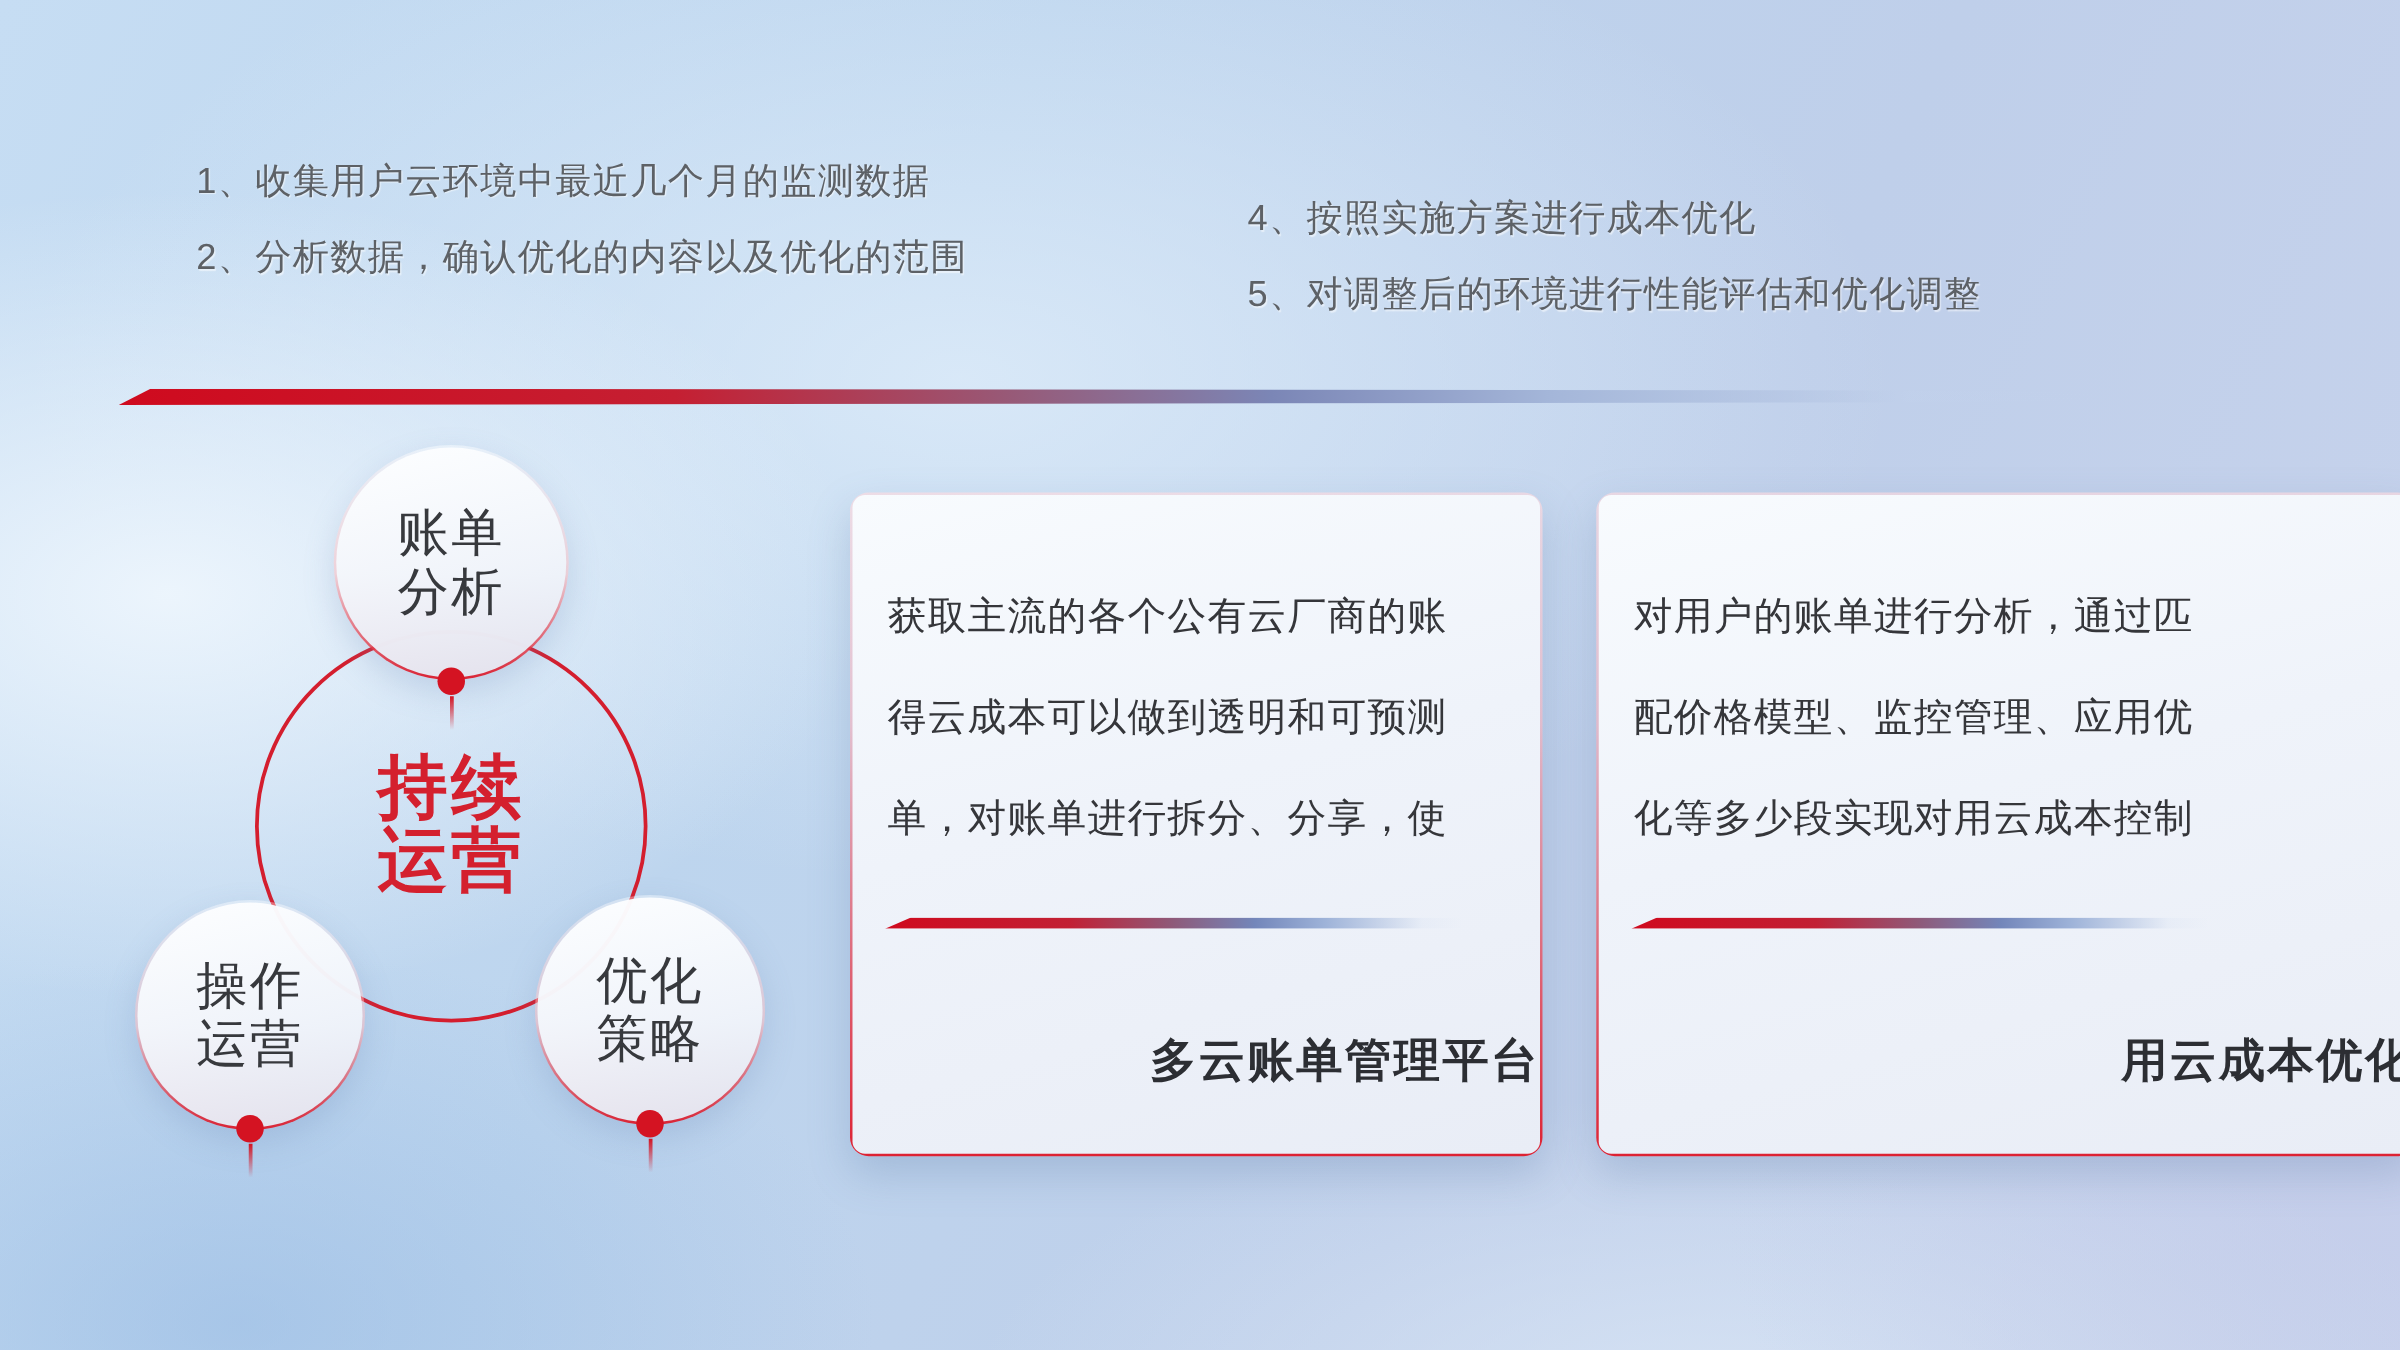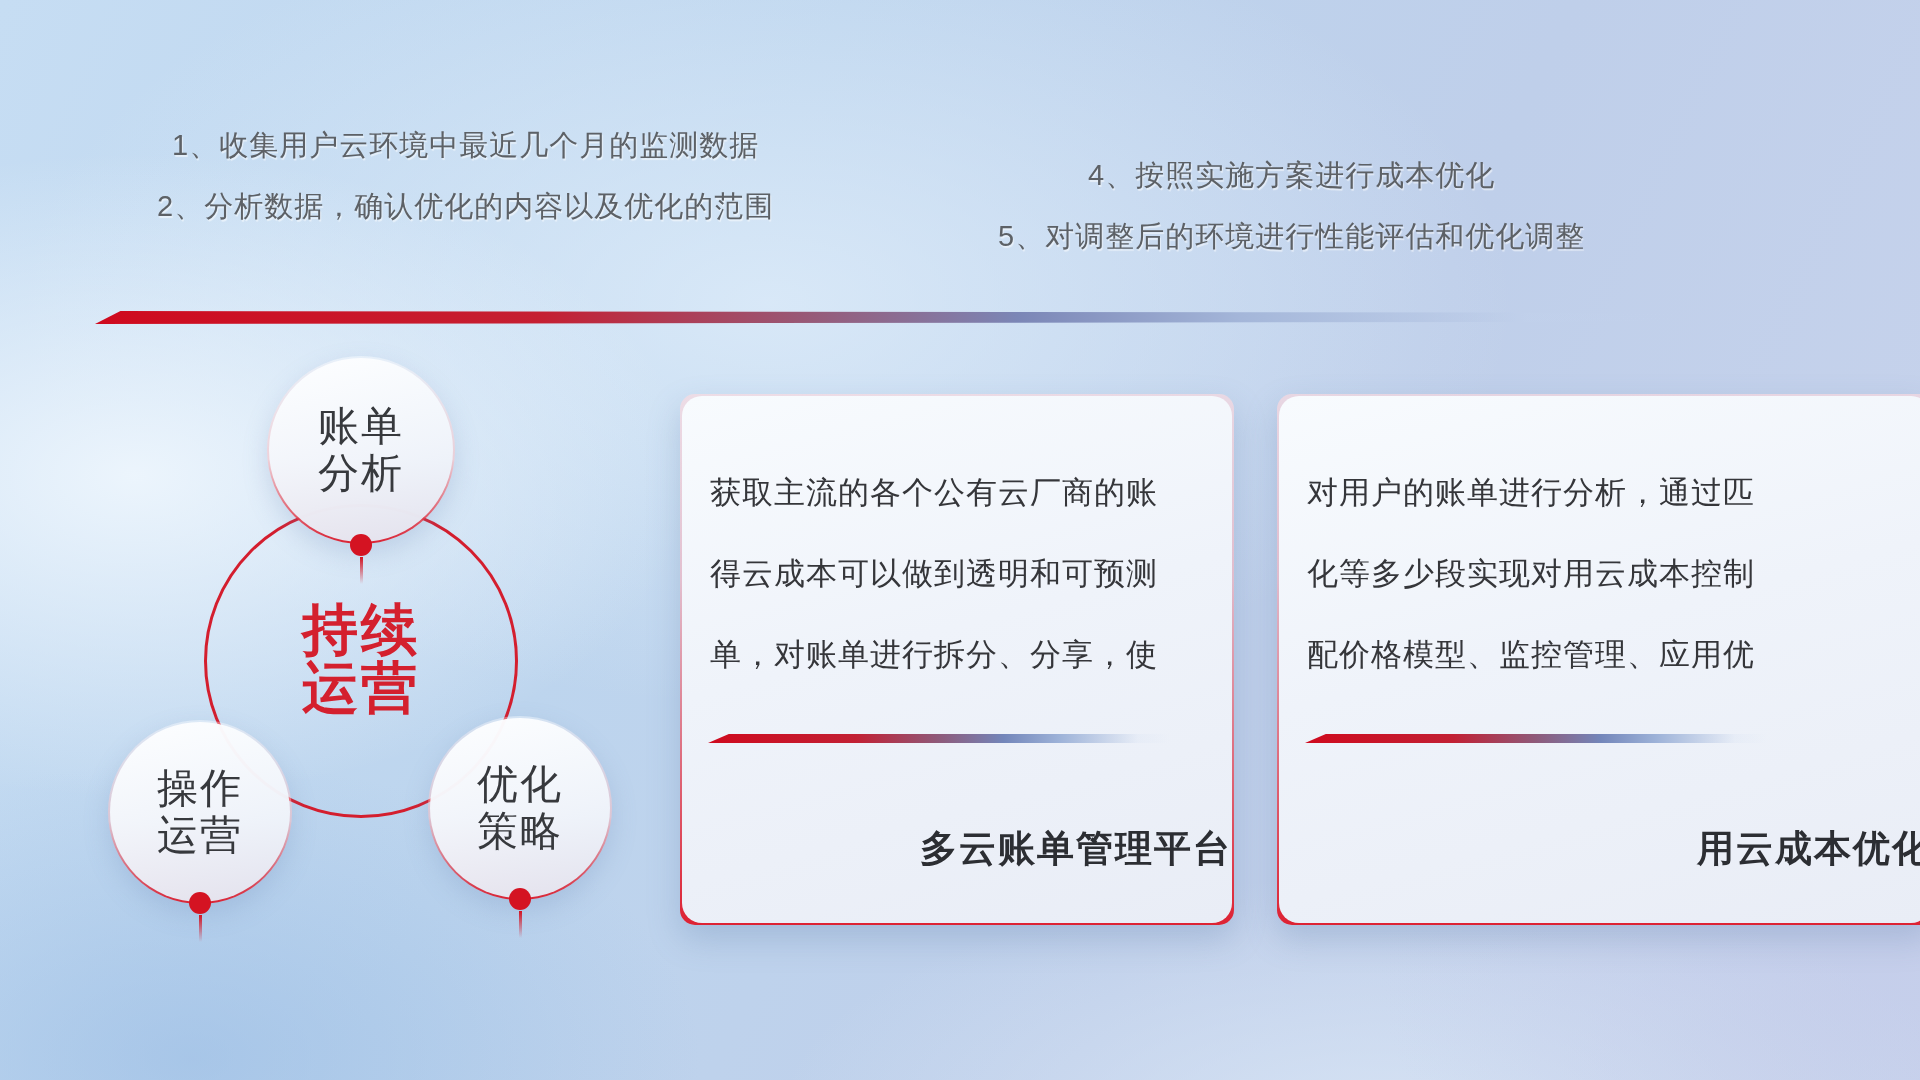--- a/index.html
+++ b/index.html
@@ -13,21 +13,21 @@
       radial-gradient(820px 480px at 10% 98%, rgba(148,184,226,0.55), rgba(148,184,226,0) 62%),
       radial-gradient(760px 520px at 98% 90%, rgba(196,204,234,0.65), rgba(196,204,234,0) 66%),
       radial-gradient(980px 400px at 72% 104%, rgba(216,229,245,0.85), rgba(216,229,245,0) 62%),
       linear-gradient(115deg,#c6ddf3 0%,#bdd5ee 35%,#bfcfea 65%,#c8d3ec 100%);
   }
   .abs { position:absolute; }
 
   
   .step-list { color:#5d6166; font-size:29px; line-height:38px; letter-spacing:1px;
                text-shadow:1px 1.5px 1px rgba(255,255,255,0.55); white-space:nowrap; }
-  .step-list .step { margin-bottom:23px;text-align:center; }
+  .step-list .step { margin-bottom:23px; }
   .list-left  { left:157px; top:126px; }
   .list-right { left:998px; top:156px; }
 
   
   .divider {
     left:95px; top:311px; width:1590px; height:13px;
     background:linear-gradient(90deg,#cf0a1e 0%,#c51f32 28%,#975a78 45%,#7b86b6 58%,
                #a4b6d9 72%, rgba(196,212,238,0.15) 90%, rgba(196,212,238,0) 100%);
     clip-path:polygon(0 100%, 1.6% 0, 100% 12%, 100% 82%);
   }
@@ -67,21 +67,21 @@
 
   
   .card-wrap {
     top:394px; height:531px; border-radius:15px; padding:2px;
     background:linear-gradient(180deg, rgba(255,216,220,0.6) 0%, rgba(250,170,180,0.55) 35%, #dd2233 100%);
     box-shadow:0 14px 32px rgba(95,124,170,0.28);
   }
   .card-mid   { left:680px;  width:554px; }
   .card-right { left:1277px; width:656px; }
   .card {
-    position:relative; width:100%; height:100%; border-radius:20px;
+    position:relative; width:100%; height:100%; border-radius:10px;
     background:linear-gradient(165deg,#f8fbfe 0%,#eff3fa 45%,#e9edf6 100%);
   }
   .card-body { position:absolute; left:28px; top:56px; right:28px;
                color:#35363a; font-size:31px; letter-spacing:1px; }
   .card-body .bline { height:81px; line-height:81px; white-space:nowrap; }
   .card-line {
     position:absolute; left:26px; top:338px; width:462px; height:9px;
     background:linear-gradient(90deg,#cf0a1e 0%,#c22034 32%,#8e5a7a 50%,#7386ba 64%,
                #9db2d8 76%, rgba(190,208,235,0.12) 93%, rgba(190,208,235,0) 100%);
     clip-path:polygon(0 100%, 4.5% 0, 100% 0, 100% 100%);
@@ -156,19 +156,19 @@
     </div>
     <div class="card-line"></div>
     <div class="card-title">多云账单管理平台</div>
   </div>
 </div>
 
 <div class="abs card-wrap card-right">
   <div class="card">
     <div class="card-body">
       <div class="bline">对用户的账单进行分析，通过匹</div>
+      <div class="bline">配价格模型、监控管理、应用优</div>
       <div class="bline">化等多少段实现对用云成本控制</div>
-      <div class="bline">配价格模型、监控管理、应用优</div>
     </div>
     <div class="card-line"></div>
     <div class="card-title">用云成本优化</div>
   </div>
 </div>
 
 </body></html>

